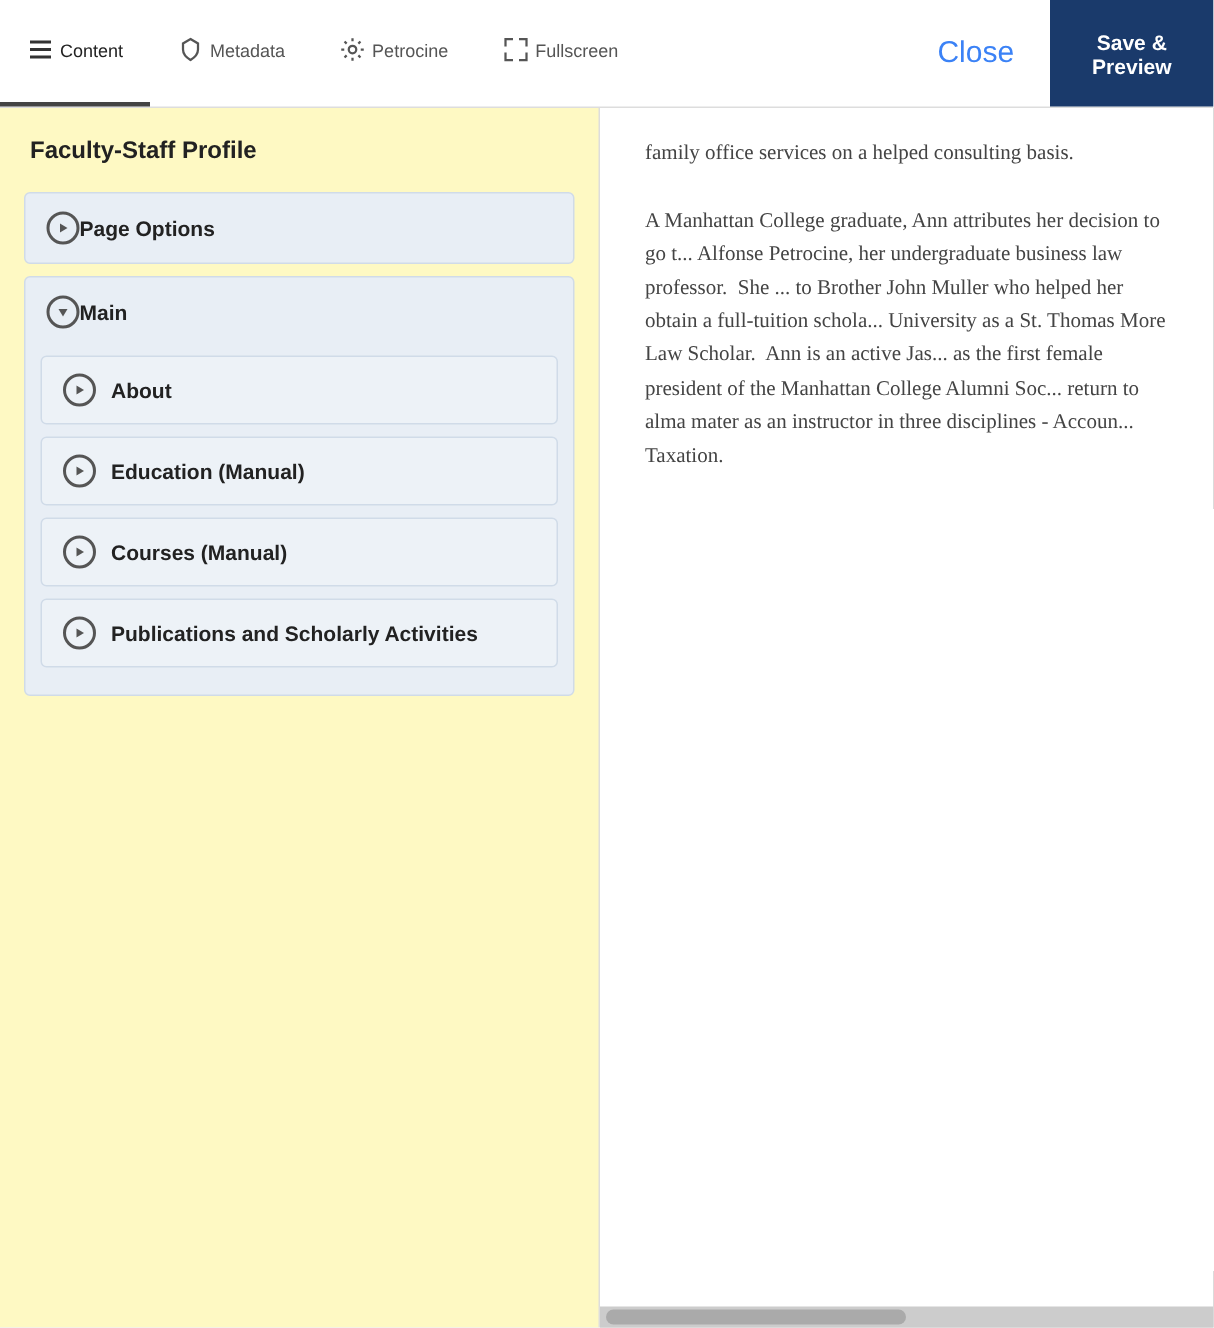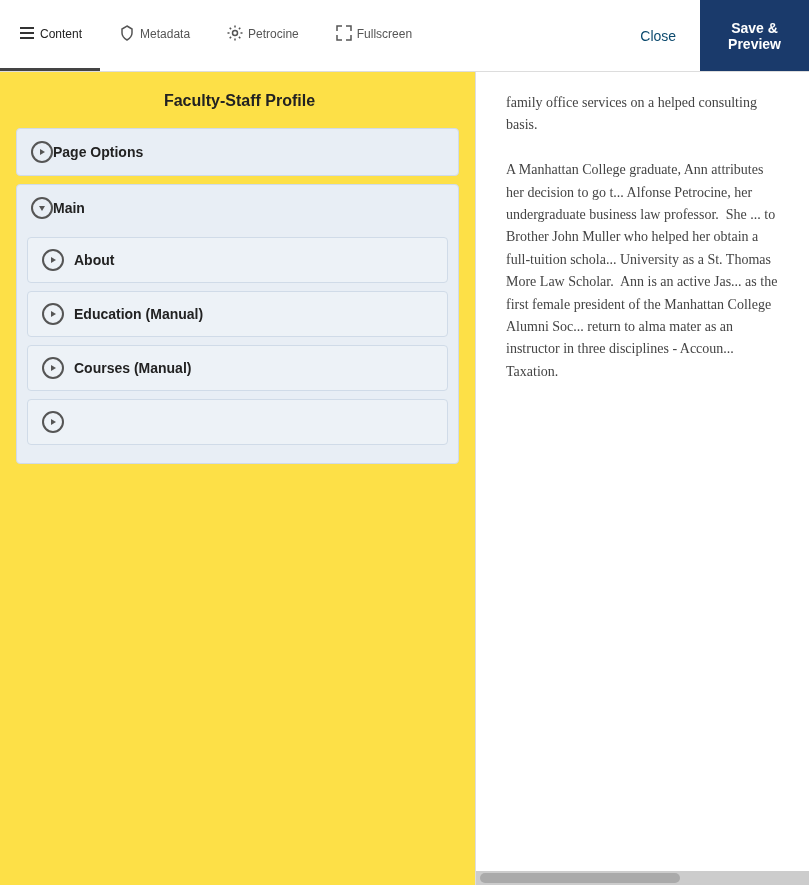--- a/index.html
+++ b/index.html
@@ -33,22 +33,22 @@
     .toolbar-tab .tab-icon {
       font-size: 18px;
       line-height: 1;
     }
     .toolbar-spacer { flex: 1; }
     .toolbar-close {
       display: flex;
       align-items: center;
       justify-content: center;
       padding: 0 24px;
-      font-size: 14px;
-      color: #0c4a6e;
+      font-size: 20px;
+      color: #3b82f6;
       cursor: pointer;
       background: none;
       border: none;
     }
     .toolbar-save {
       display: flex;
       align-items: center;
       justify-content: center;
       background: #1a3a6b;
       color: #fff;
@@ -61,26 +61,25 @@
     }
 
     
     .main-layout {
       display: flex;
       height: calc(885px - 72px);
     }
 
     
     .left-panel {
-      width: 476px;
-      background: #fde047;
+      width: 400px;
+      background: #fef9c3;
       border-right: 1px solid #ddd;
       overflow-y: auto;
       padding: 20px 16px;
-      text-align: center;
     }
 
     .panel-title {
       font-size: 16px;
       font-weight: bold;
       color: #222;
       margin-bottom: 18px;
       padding-left: 4px;
     }
 
@@ -283,20 +282,21 @@
           </div>
         </div>
 
         <div class="sub-accordion-item">
           <div class="sub-accordion-header">
             <div class="accordion-icon">
               <svg width="10" height="10" viewBox="0 0 10 10">
                 <polygon points="3,2 8,5 3,8" fill="#555"></polygon>
               </svg>
             </div>
+            <span>Publications and Scholarly Activities</span>
           </div>
         </div>
 
 
       </div>
     </div>
   </div>
 
   <div class="right-panel">
     <div class="preview-content">

